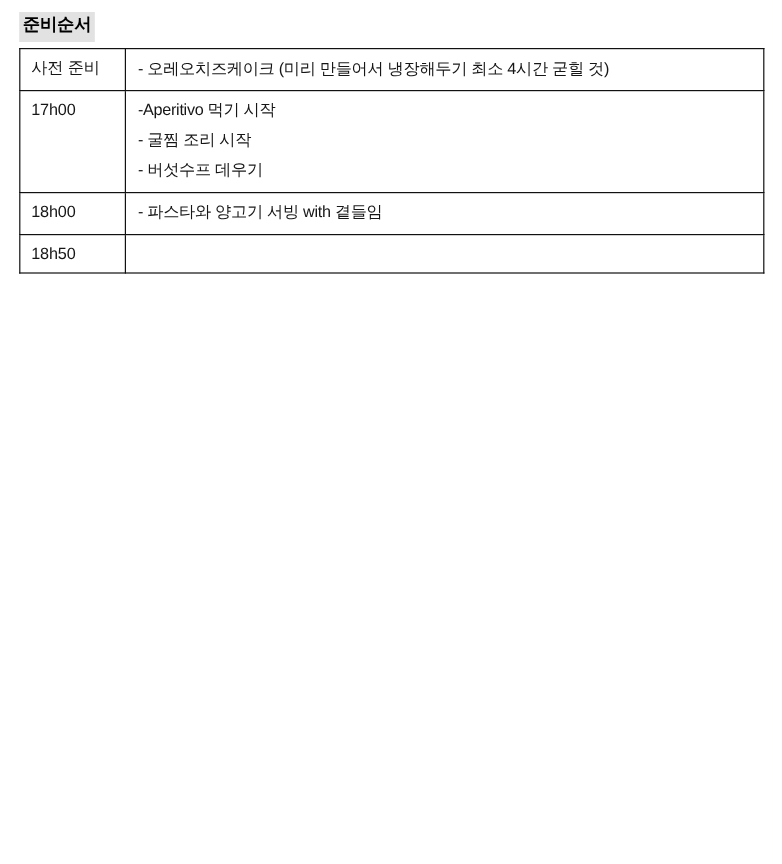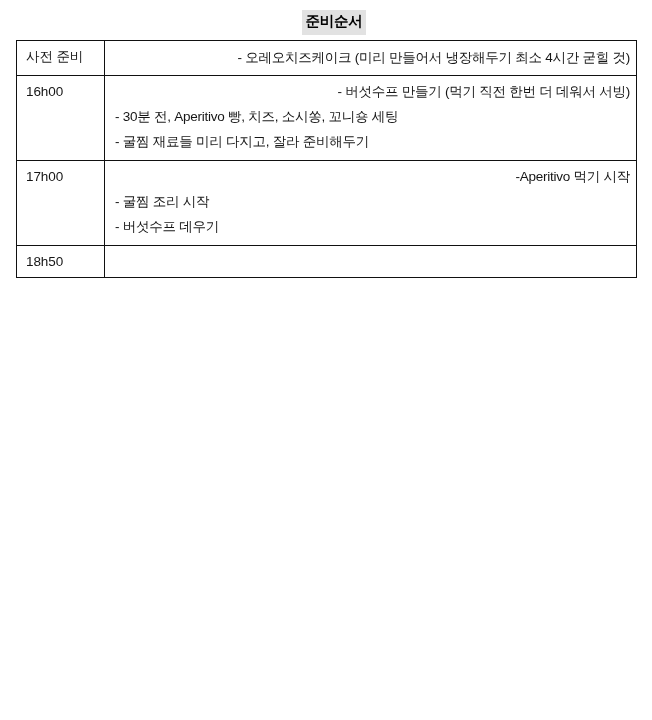--- a/index.html
+++ b/index.html
@@ -23,21 +23,20 @@
     height: 720px;
     box-sizing: border-box;
     padding: 0;
   }
 
   
   .title-wrap {
     padding: 10px 0 0 16px;
     height: 34px;
     box-sizing: border-box;
-    text-align: center;
   }
   .doc-title {
     display: inline-block;
     font-size: 14.5px;
     font-weight: bold;
     line-height: 1.5;
     letter-spacing: -0.2px;
     background: #e2e2e2;
     padding: 1px 3px 2px 3px;
     color: #000;
@@ -76,21 +75,21 @@
   }
 
   .task-line {
     font-size: 13.5px;
     line-height: 1.48;
     letter-spacing: -0.25px;
     white-space: nowrap;
     color: #161616;
     padding: 2.5px 0 2.5px 0;
   }
-  .task-line:first-child { padding-top: 0.5px; text-align: right; }
+  .task-line:first-child { padding-top: 0.5px; }
   .task-line:last-child { padding-bottom: 0.5px; }
 </style>
 </head>
 <body>
 
 <div class="page">
 
   <div class="title-wrap">
     <span class="doc-title">준비순서</span>
   </div>
@@ -101,33 +100,31 @@
       <col class="col-task">
     </colgroup>
     <tbody>
         <tr>
           <td class="time-cell">사전 준비</td>
           <td class="task-cell">
             <div class="task-line">- 오레오치즈케이크 (미리 만들어서 냉장해두기 최소 4시간 굳힐 것)</div>
           </td>
         </tr>
         <tr>
-          <td class="time-cell">16h00</td>
-          <td class="task-cell">
-            <div class="task-line">- 버섯수프 만들기 (먹기 직전 한번 더 데워서 서빙)</div>
-            <div class="task-line">- 30분 전, Aperitivo 빵, 치즈, 소시쏭, 꼬니숑 세팅</div>
-            <div class="task-line">- 굴찜 재료들 미리 다지고, 잘라 준비해두기</div>
-          </td>
-        </tr>
-        <tr>
           <td class="time-cell">17h00</td>
           <td class="task-cell">
             <div class="task-line">-Aperitivo 먹기 시작</div>
             <div class="task-line">- 굴찜 조리 시작</div>
             <div class="task-line">- 버섯수프 데우기</div>
+          </td>
+        </tr>
+        <tr>
+          <td class="time-cell">18h00</td>
+          <td class="task-cell">
+            <div class="task-line">- 파스타와 양고기 서빙 with 곁들임</div>
           </td>
         </tr>
         <tr>
           <td class="time-cell">18h50</td>
           <td class="task-cell"></td>
         </tr>
       </tbody>
   </table>
 
 </div>

